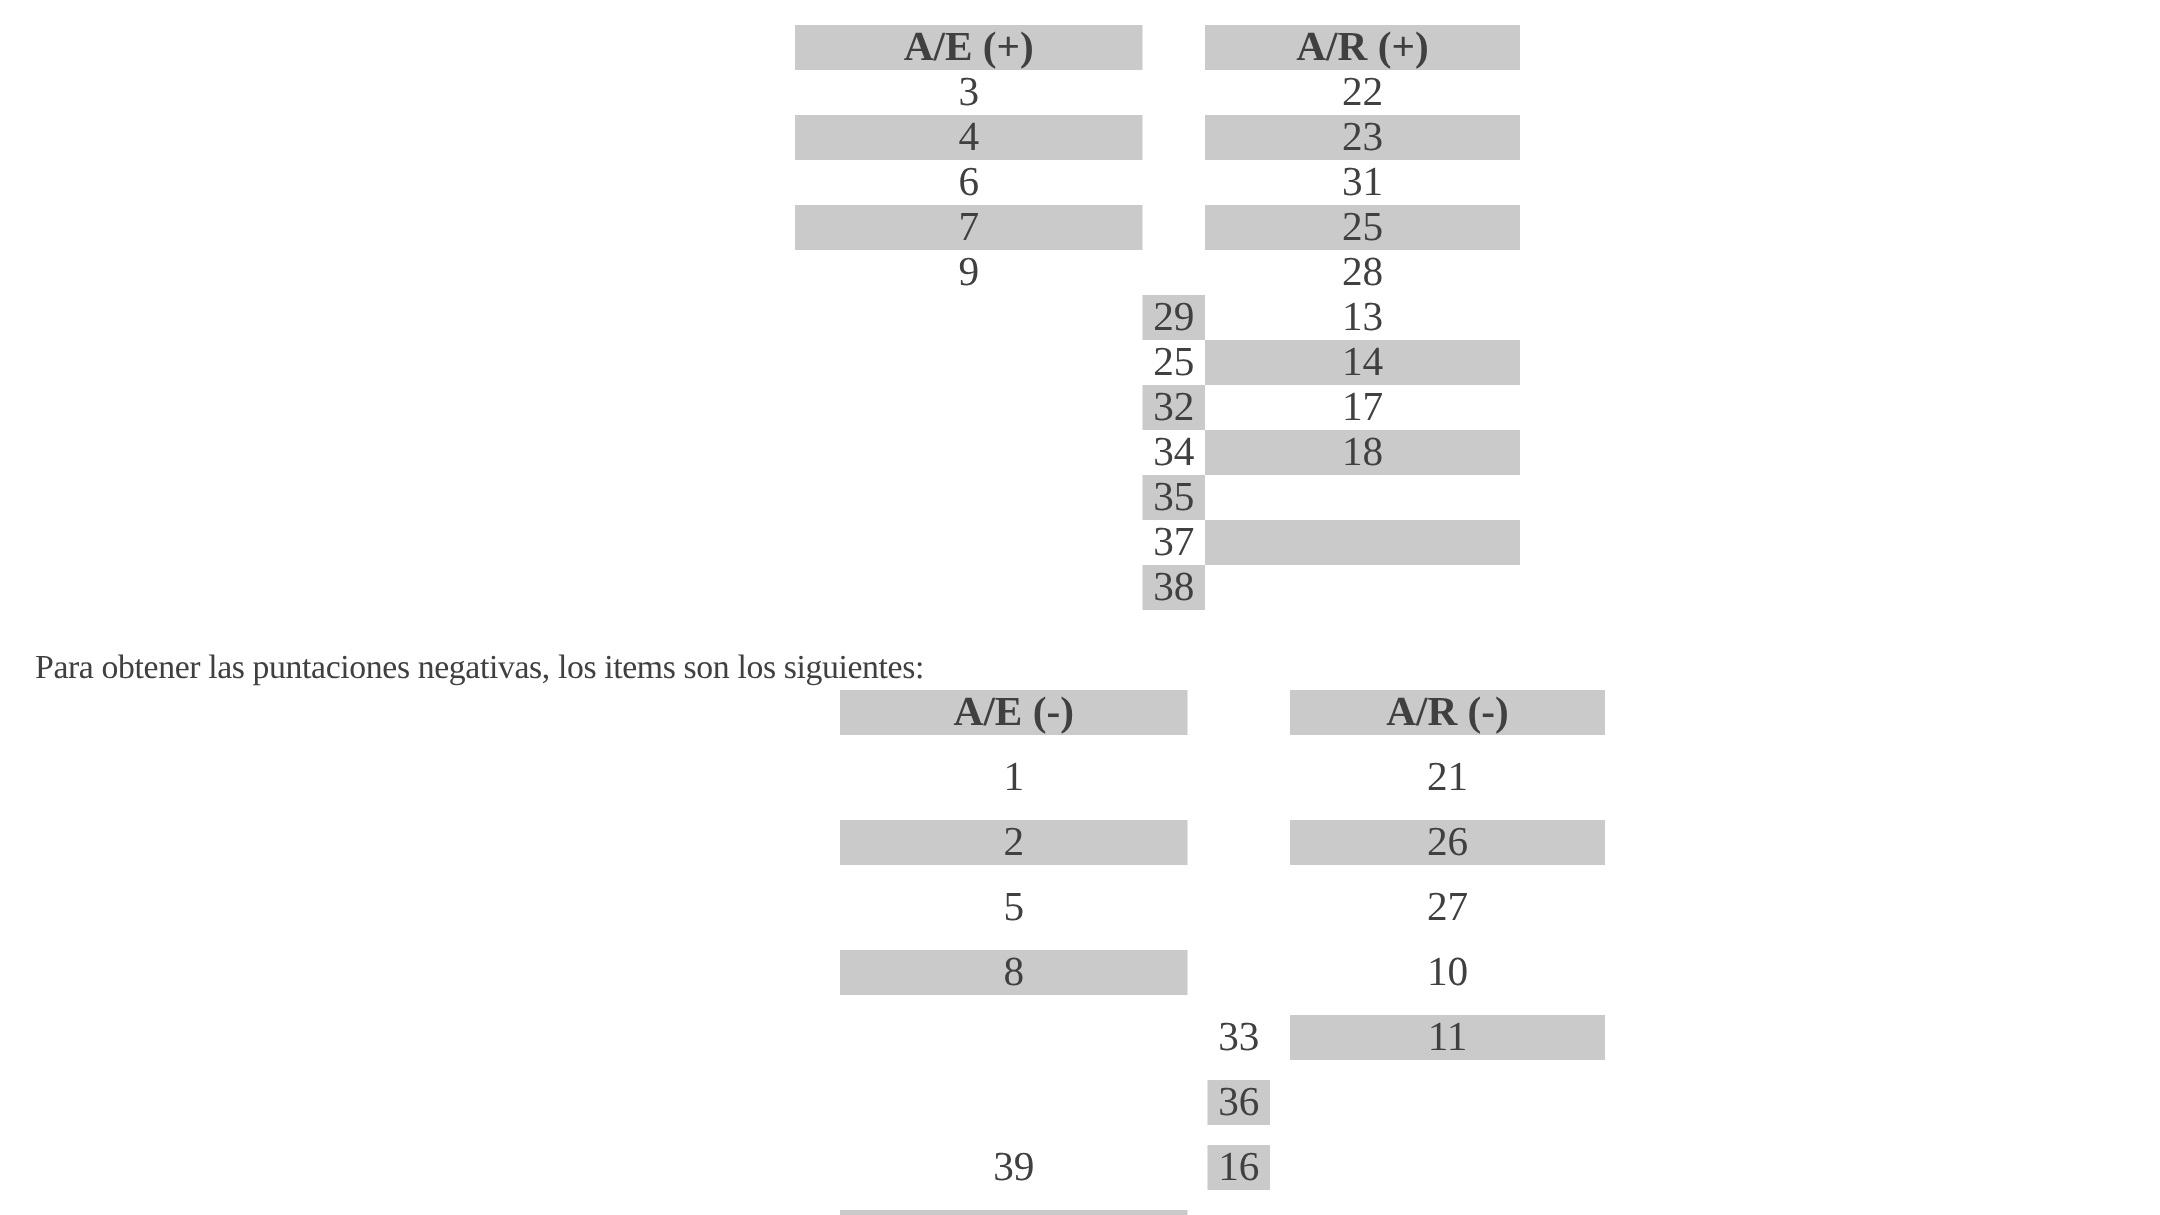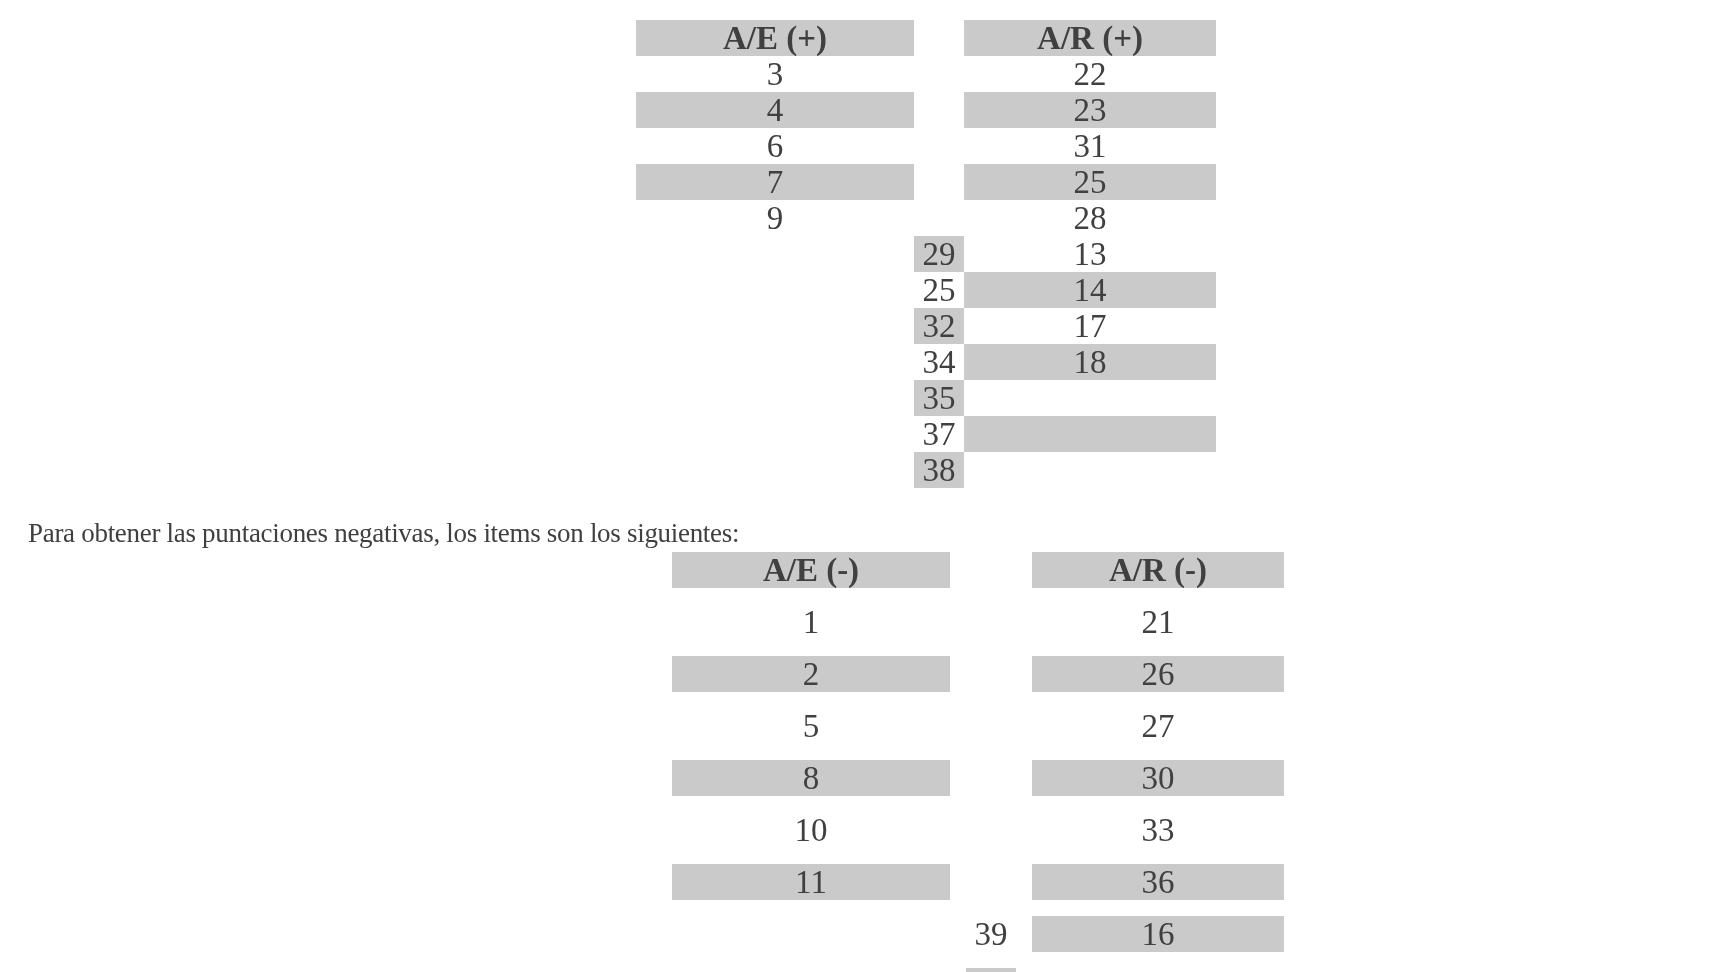--- a/index.html
+++ b/index.html
@@ -103,21 +103,20 @@
       <div class="gap"></div>
       <div class="cell">21</div>
       <div class="cell shaded">2</div>
       <div class="gap"></div>
       <div class="cell shaded">26</div>
       <div class="cell">5</div>
       <div class="gap"></div>
       <div class="cell">27</div>
       <div class="cell shaded">8</div>
       <div class="gap"></div>
-      <div class="cell shaded">30</div>
       <div class="cell">10</div>
       <div class="gap"></div>
       <div class="cell">33</div>
       <div class="cell shaded">11</div>
       <div class="gap"></div>
       <div class="cell shaded">36</div>
       <div class="gap"></div>
       <div class="cell">39</div>
       <div class="cell shaded">16</div>
       <div class="gap"></div>

